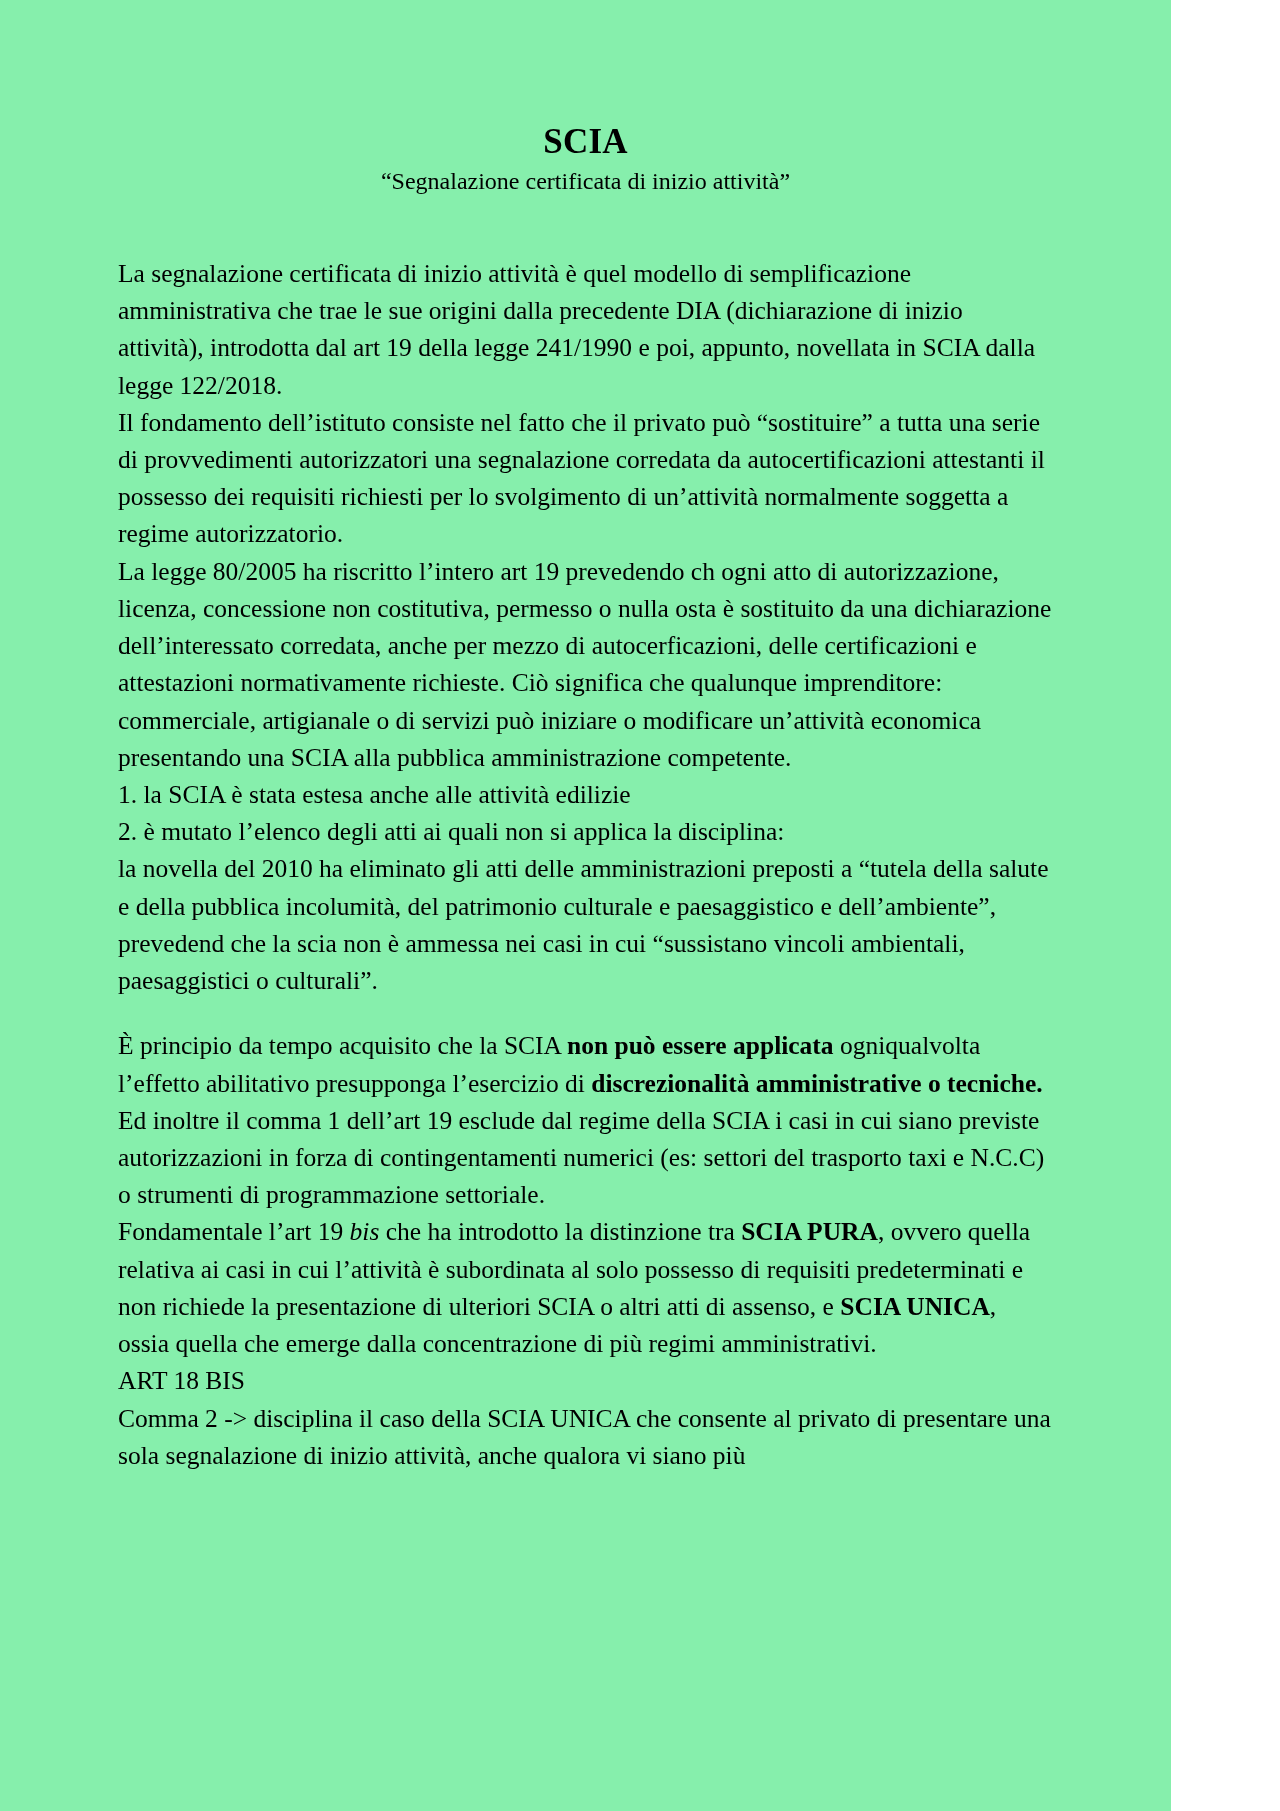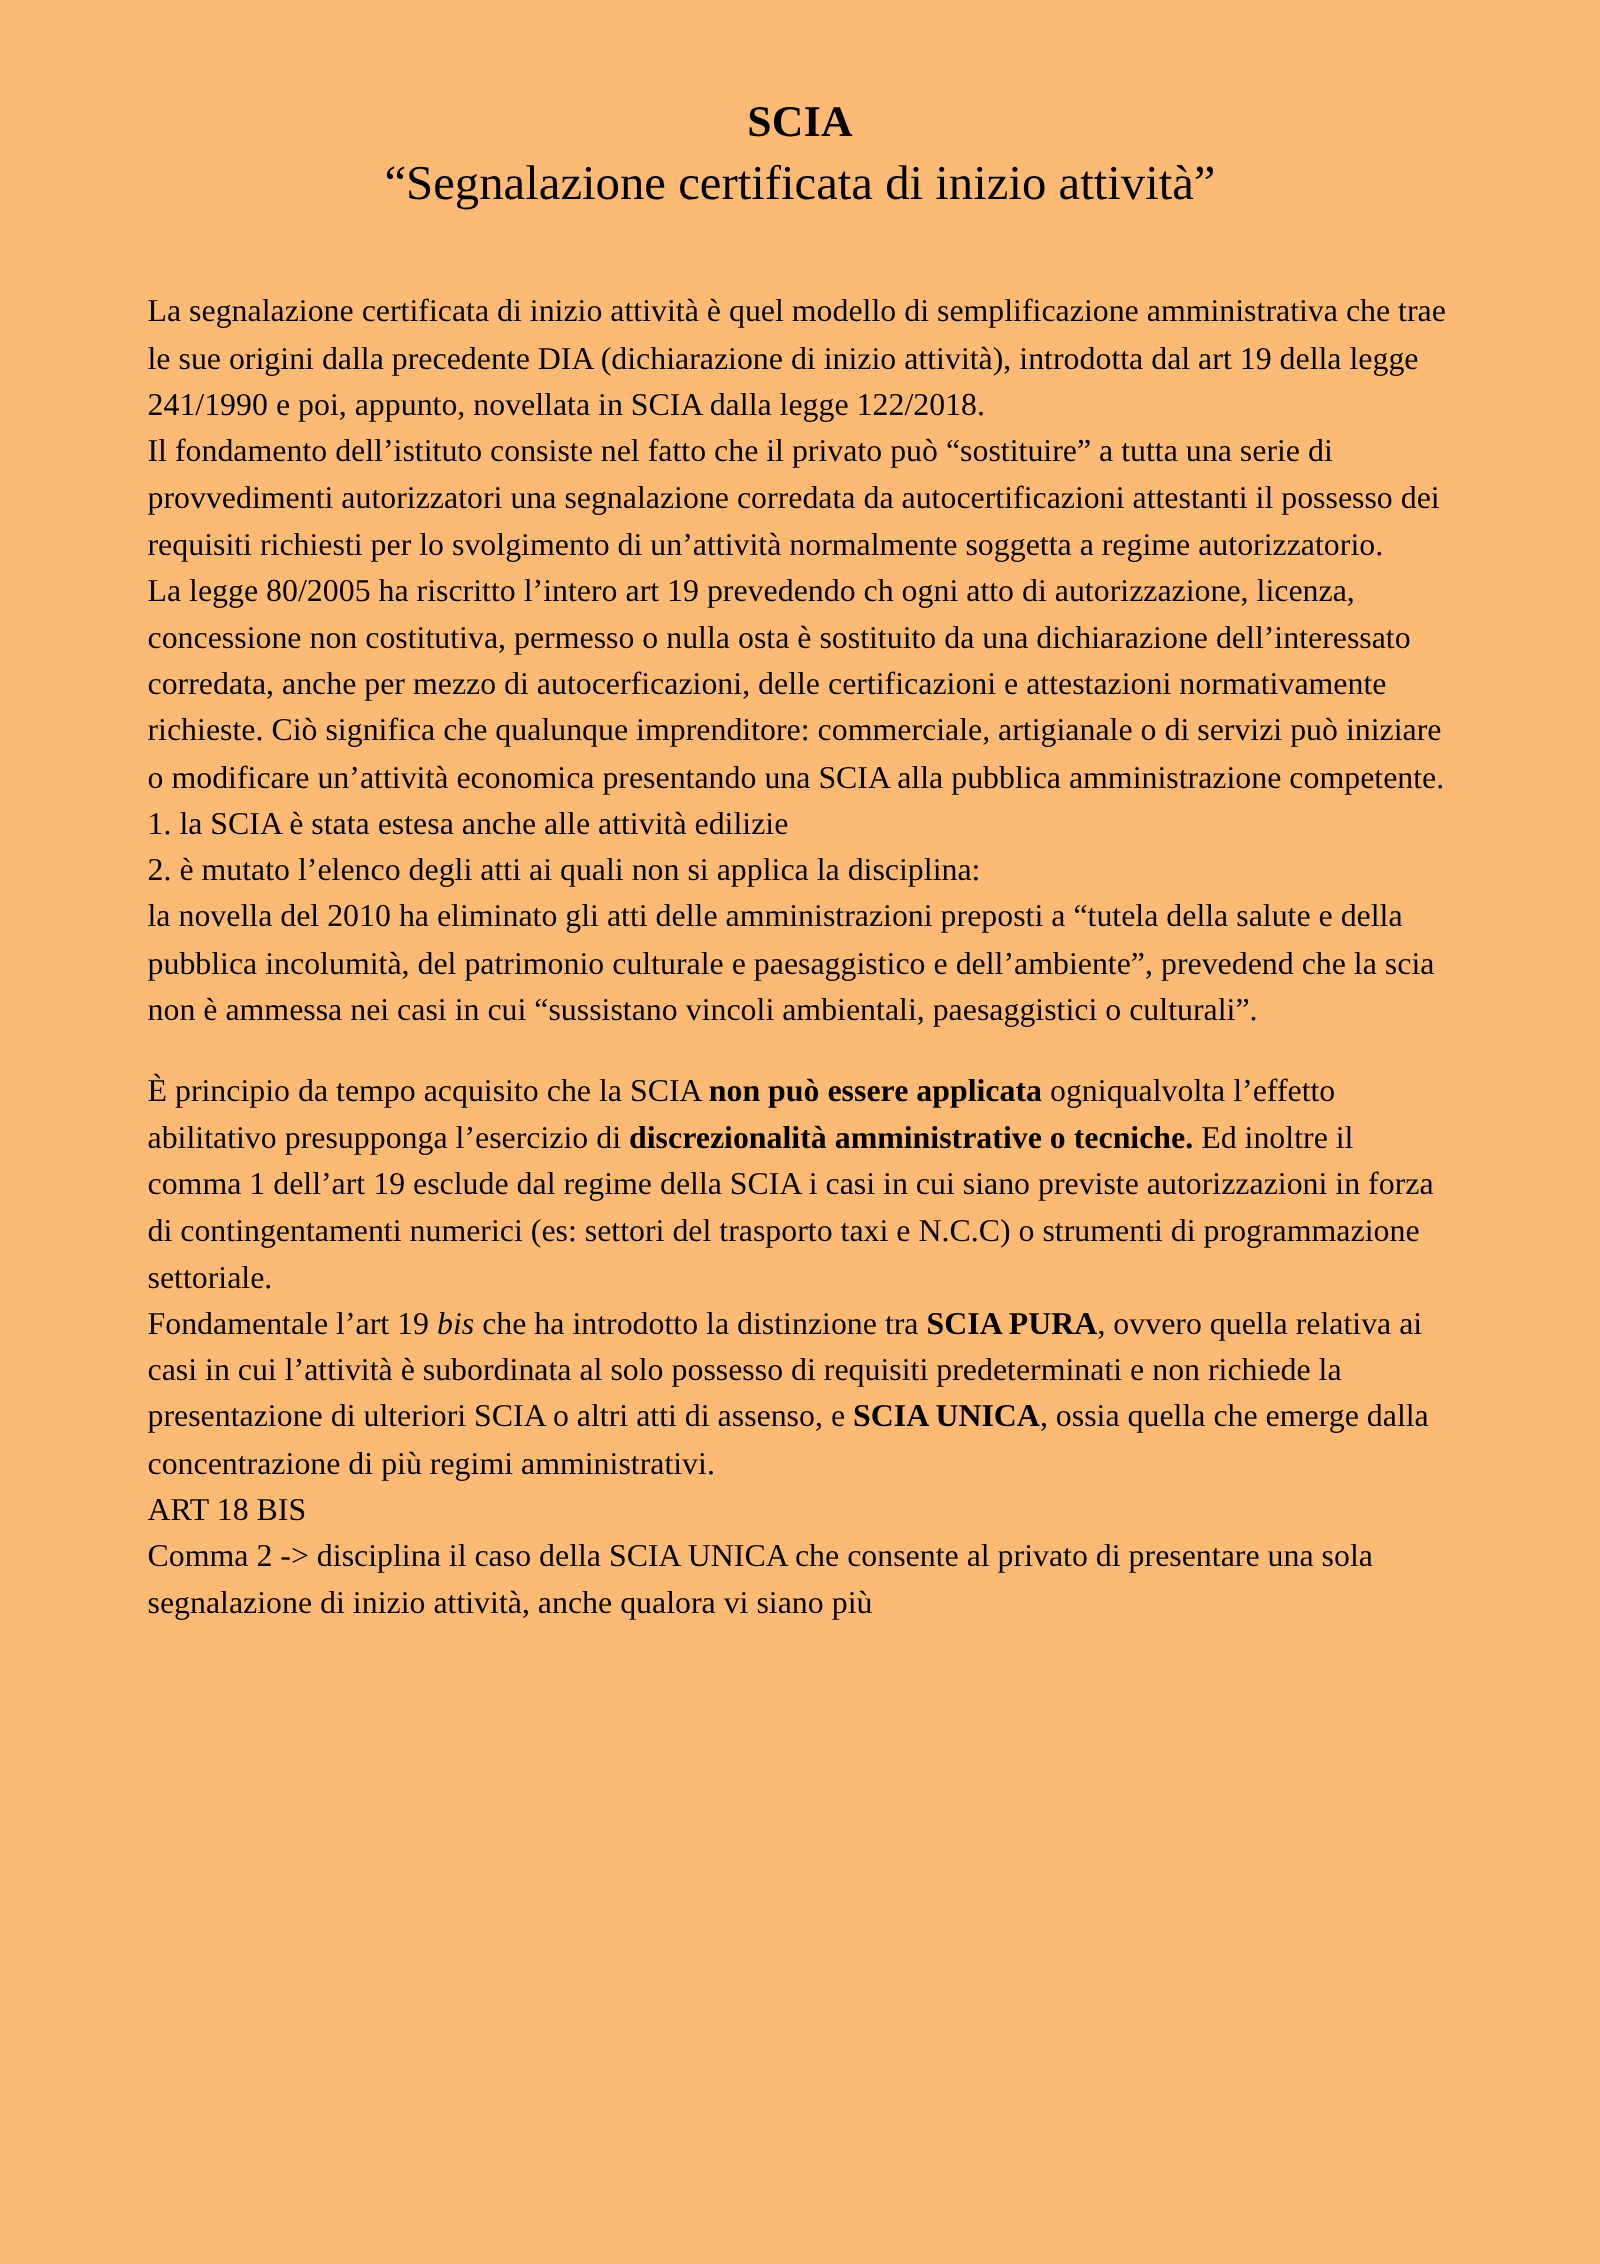--- a/index.html
+++ b/index.html
@@ -7,37 +7,37 @@
     padding: 0;
     background: #ffffff;
   }
   body {
     width: 1280px;
     min-height: 1811px;
     font-family: "Liberation Serif", serif;
     color: #000000;
   }
   .page {
-    width: 1280px;
+    width: 1171px;
     min-height: 1811px;
     box-sizing: border-box;
-    padding: 76px 118px 60px 118px;
-    background: #fdba74;
+    padding: 120px 118px 60px 118px;
+    background: #86efac;
   }
   .doc-title {
     text-align: center;
     font-size: 35px;
     font-weight: bold;
     line-height: 1.25;
     margin: 0 0 2px 0;
     letter-spacing: 0.2px;
   }
   .doc-subtitle {
     text-align: center;
-    font-size: 39px;
+    font-size: 24px;
     font-weight: normal;
     line-height: 1.3;
     margin: 0 0 58px 0;
   }
   .para {
     font-size: 25.5px;
     line-height: 1.46;
     margin: 0;
     text-align: left;
   }

